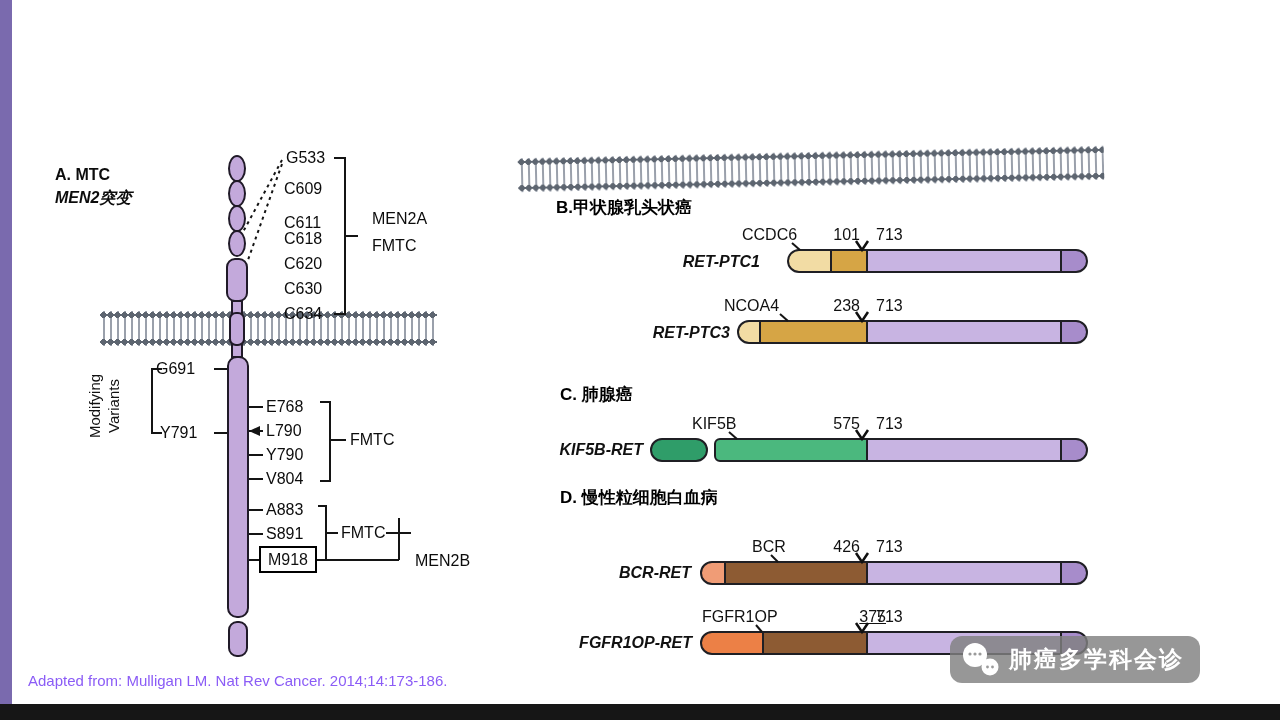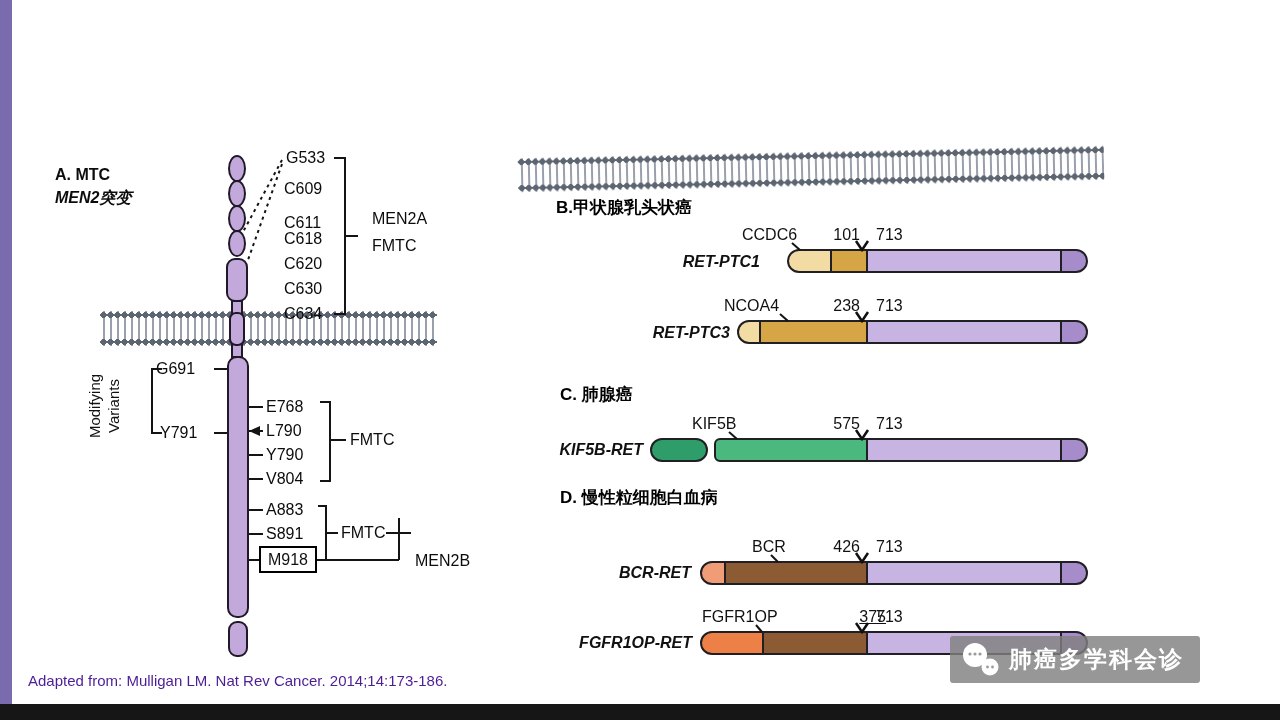--- a/index.html
+++ b/index.html
@@ -7,21 +7,21 @@
   .slide{
     position:relative;width:1280px;height:720px;background:#ffffff;overflow:hidden;
     font-family:"Liberation Sans","DejaVu Sans",sans-serif;color:#111;
   }
   .title{
     position:absolute;left:70px;top:56px;margin:0;
     font-size:40px;font-weight:bold;color:#2d2b5e;letter-spacing:1px;white-space:nowrap;
   }
   .stripe{position:absolute;left:0;top:0;width:12px;height:704px;background:#7a6aae;}
   .bottombar{position:absolute;left:0;top:704px;width:1280px;height:16px;background:#161616;}
-  .footer{position:absolute;left:28px;top:672px;font-size:15px;color:#4c1d95;white-space:nowrap;}
+  .footer{position:absolute;left:28px;top:672px;font-size:15px;color:#8b5cf6;white-space:nowrap;}
 
   .membrane{
     position:absolute;
     background-image:
       radial-gradient(circle 3.2px at 3.5px 4px, #5d6570 97%, transparent 100%),
       radial-gradient(circle 3.2px at 3.5px 4px, #5d6570 97%, transparent 100%),
       repeating-linear-gradient(90deg, #9aa0ab 0 1.6px, transparent 1.6px 7px);
     background-size:7px 8px,7px 8px,7px 100%;
     background-position:0 0,0 100%,3px 0;
     background-repeat:repeat-x,repeat-x,repeat;
@@ -52,21 +52,21 @@
   .bg-purple{background:#c8b4e2;}
   .bg-purple-d{background:#a78ccb;}
 
   .m918box{position:absolute;left:259px;top:546px;width:58px;height:27px;border:2.5px solid #000;
     font-size:16px;display:flex;align-items:center;justify-content:center;background:#fff;}
   .modv{position:absolute;left:43px;top:386px;width:124px;height:40px;transform:rotate(-90deg);
     font-size:15px;line-height:19px;text-align:center;white-space:nowrap;}
   .overlay{position:absolute;left:0;top:0;pointer-events:none;}
 
   .watermark{position:absolute;left:950px;top:636px;height:47px;display:flex;align-items:center;
-    gap:9px;padding:0 16px 0 10px;background:rgba(128,128,128,0.82);border-radius:3px;}
+    gap:9px;padding:0 16px 0 10px;background:rgba(128,128,128,0.82);border-radius:12px;}
   .watermark .wm-text{color:#fff;font-size:23px;font-weight:bold;letter-spacing:2px;white-space:nowrap;}
 </style>
 </head>
 <body>
 
 <div class="slide">
 
   <div class="stripe"></div>
 
   <div class="lbl lbl-b" style="left:55px;top:166px;">A. MTC</div>

